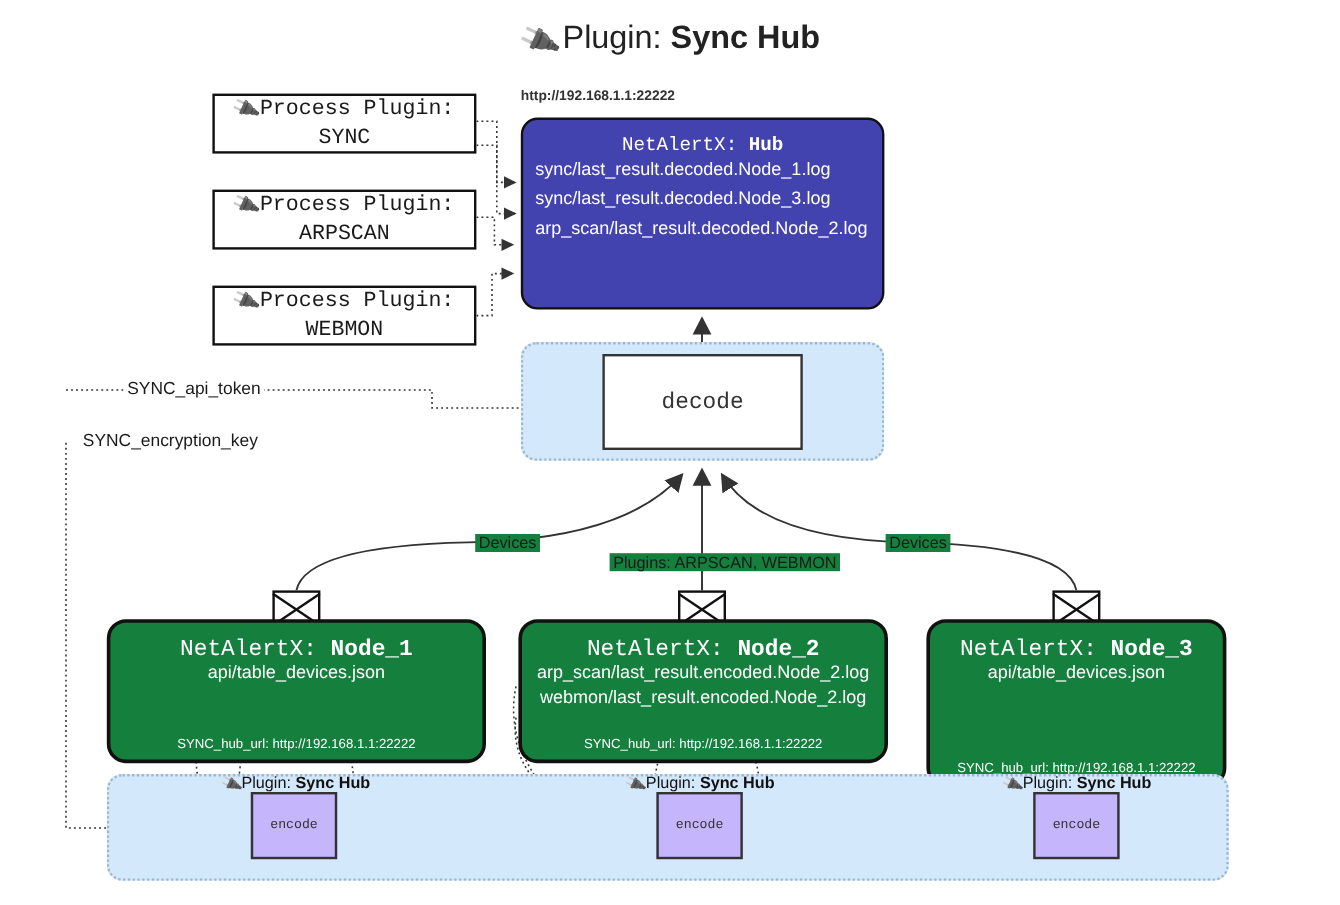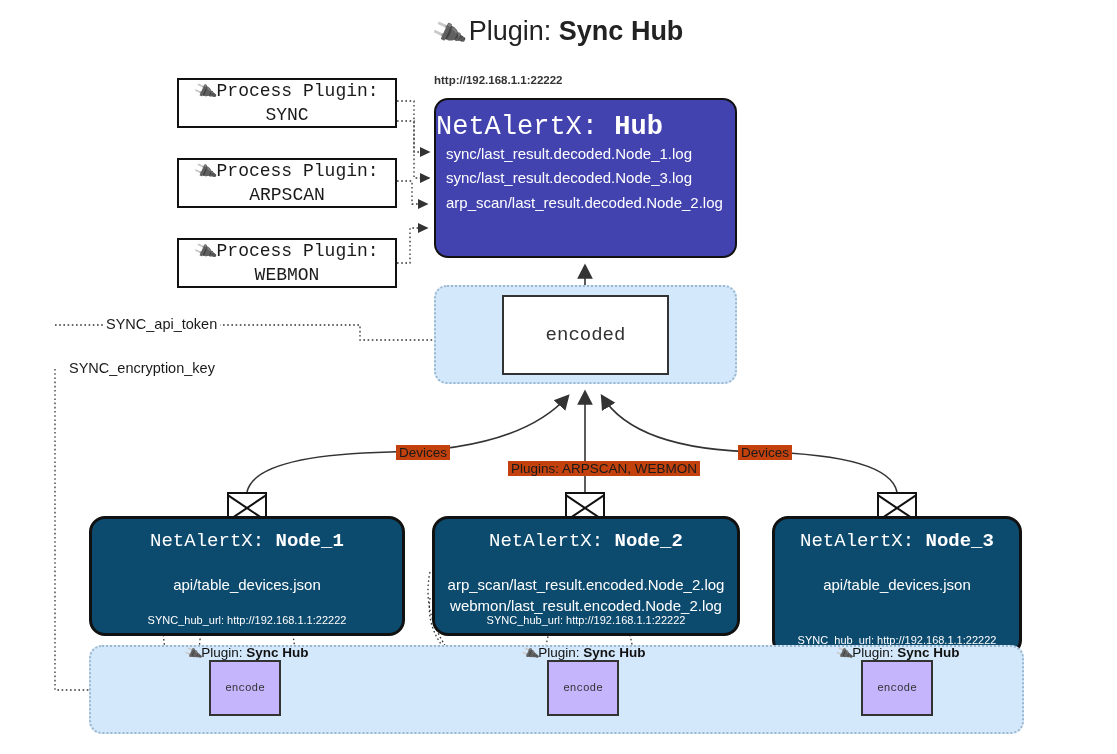--- a/index.html
+++ b/index.html
@@ -13,56 +13,56 @@
   
   .pbox{border:2px solid #111;background:#fff;box-sizing:border-box;
         font-family:"Liberation Mono","DejaVu Sans Mono",monospace;
         font-size:18px;line-height:1.35;text-align:center;
         display:flex;flex-direction:column;align-items:center;justify-content:center;}
   .pbox .l1{white-space:nowrap;}
   .pbox .plug{font-family:"DejaVu Sans",sans-serif;font-size:17px;display:inline-block;transform:rotate(-20deg);vertical-align:-1px;}
   
   #hub{left:434px;top:98px;width:303px;height:160px;border:2px solid #111;border-radius:14px;
        background:#4343b0;box-sizing:border-box;color:#fff;}
-  #hub .htitle{font-family:"Liberation Mono","DejaVu Sans Mono",monospace;
-       font-size:27px;margin-top:12px;}
+  #hub .htitle{text-align:center;font-family:"Liberation Mono","DejaVu Sans Mono",monospace;
+       font-size:16px;margin-top:12px;}
   #hub .htitle b{font-weight:bold;}
   #hub .logline{font-size:15px;line-height:1.62;padding-left:10px;white-space:nowrap;}
   #hub .logline b{font-weight:normal;}
   #huburl{left:434px;top:74px;width:303px;text-align:left;font-size:11.5px;font-weight:bold;color:#333;}
   
   #decode-wrap{left:434px;top:285px;width:303px;height:99px;background:#d4e8fb;
        border:2px dotted #9bb8cf;border-radius:13px;box-sizing:border-box;}
   #decode-box{left:502px;top:295px;width:167px;height:80px;background:#fff;border:2px solid #333;
        box-sizing:border-box;display:flex;align-items:center;justify-content:center;
        font-family:"Liberation Mono","DejaVu Sans Mono",monospace;font-size:19px;color:#333;}
   
-  .node{border:3px solid #111;border-radius:16px;background:#0c4a6e;box-sizing:border-box;color:#fff;position:absolute;}
+  .node{border:3px solid #111;border-radius:16px;background:#15803d;box-sizing:border-box;color:#fff;position:absolute;}
   .node .ntitle{text-align:center;font-family:"Liberation Mono","DejaVu Sans Mono",monospace;
        font-size:19px;margin-top:11px;}
   .node .ntitle b{font-weight:bold;}
-  .node .nline{text-align:center;font-size:15px;margin-top:24px;white-space:nowrap;}
+  .node .nline{text-align:center;font-size:15px;margin-top:0;white-space:nowrap;}
   .node .nurl{position:absolute;left:0;bottom:7px;width:100%;text-align:center;font-size:11px;font-weight:normal;}
   
   .env{width:40px;height:29px;background:#fff;border:2px solid #111;box-sizing:border-box;position:absolute;}
   .env:before,.env:after{content:"";position:absolute;left:-1px;top:0;width:44px;height:1.6px;background:#111;
         transform-origin:0 0;}
   .env:before{transform:rotate(34deg);}
   .env:after{left:auto;right:-1px;transform-origin:100% 0;transform:rotate(-34deg);}
   
   #bottom-panel{left:89px;top:645px;width:935px;height:89px;background:#d4e8fb;
        border:2px dotted #9bb8cf;border-radius:13px;box-sizing:border-box;}
   .plabel{font-size:13.5px;color:#111;white-space:nowrap;}
   .plabel .plug{display:inline-block;transform:rotate(-20deg);font-size:13px;vertical-align:-1px;}
   .plabel b{font-weight:bold;}
   .encbox{width:72px;height:56px;background:#c4b5fd;border:2px solid #333;box-sizing:border-box;
        display:flex;align-items:center;justify-content:center;position:absolute;
        font-family:"Liberation Mono","DejaVu Sans Mono",monospace;font-size:11px;color:#333;}
   
-  .elabel{font-size:13.5px;color:#1a1a1a;background:#c2410c;padding:0 3px;white-space:nowrap;}
+  .elabel{font-size:13.5px;color:#1a1a1a;background:#15803d;padding:0 3px;white-space:nowrap;}
   .klabel{font-size:14.5px;color:#1a1a1a;background:#fff;padding:0 3px;white-space:nowrap;}
   svg.layer{position:absolute;left:0;top:0;width:1117px;height:754px;pointer-events:none;}
 </style>
 </head>
 <body>
 
 <div class="abs" id="title">
   <span class="plug">🔌</span><span>Plugin:</span>
   <span class="bold">Sync Hub</span>
 </div>
@@ -134,21 +134,21 @@
   <div class="htitle">
     <span>NetAlertX:</span>
     <b>Hub</b>
   </div>
   <div class="logline"><span>sync/last_result.</span><b>decoded</b><span>.Node_1.log</span></div>
   <div class="logline"><span>sync/last_result.</span><b>decoded</b><span>.Node_3.log</span></div>
   <div class="logline"><span>arp_scan/last_result.</span><b>decoded</b><span>.Node_2.log</span></div>
 </div>
 
 <div class="abs" id="decode-wrap"></div>
-<div class="abs" id="decode-box">encoded</div>
+<div class="abs" id="decode-box">decode</div>
 
 <div class="abs klabel" style="left:103px;top:316px;">SYNC_api_token</div>
 <div class="abs klabel" style="left:66px;top:360px;">SYNC_encryption_key</div>
 
 <div class="abs elabel" style="left:396px;top:445px;">Devices</div>
 <div class="abs elabel" style="left:738px;top:445px;">Devices</div>
 <div class="abs elabel" style="left:508px;top:461px;">Plugins: ARPSCAN, WEBMON</div>
 
 <div class="abs env" style="left:227px;top:492px;"></div>
 <div class="abs env" style="left:565px;top:492px;"></div>

